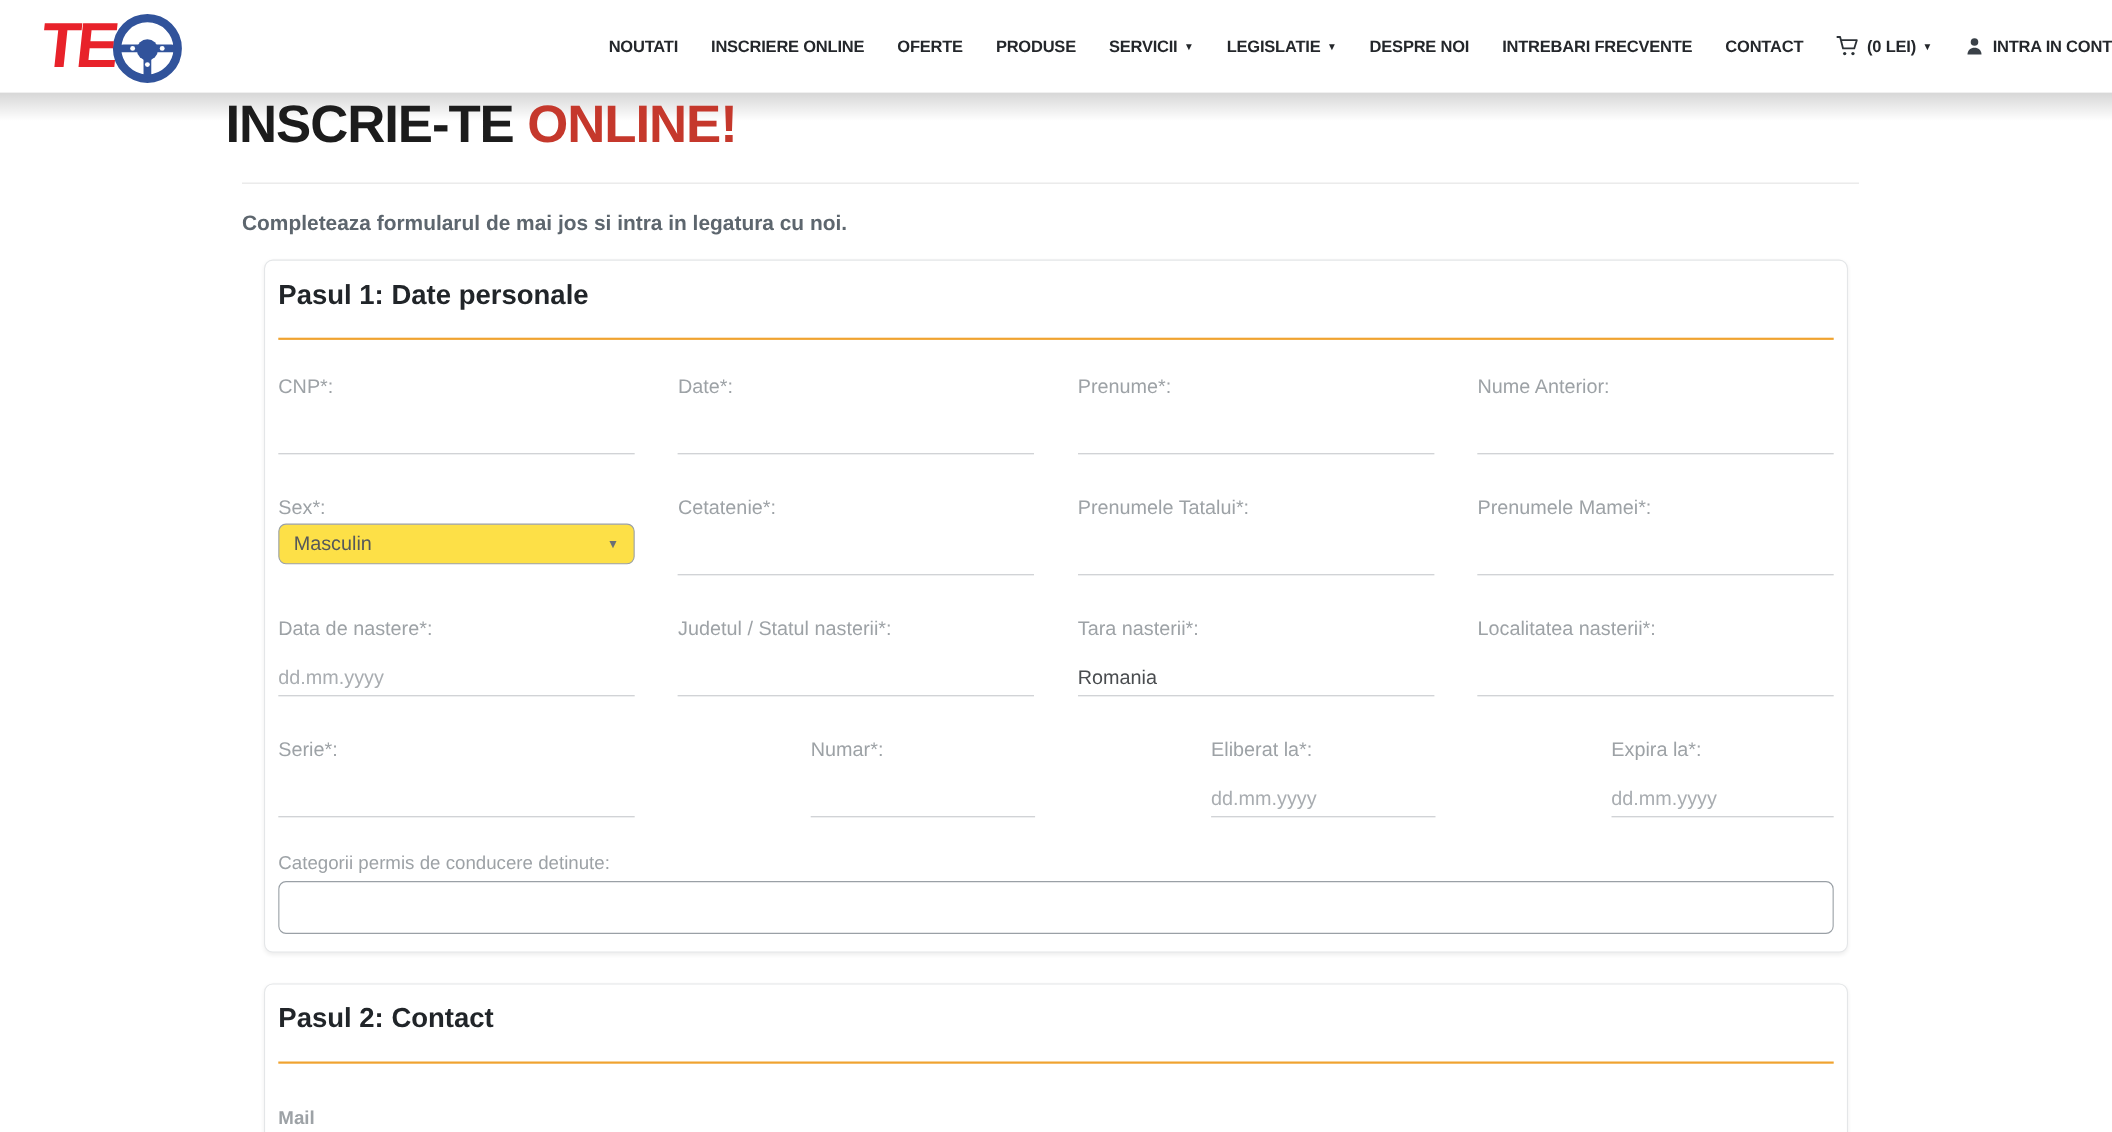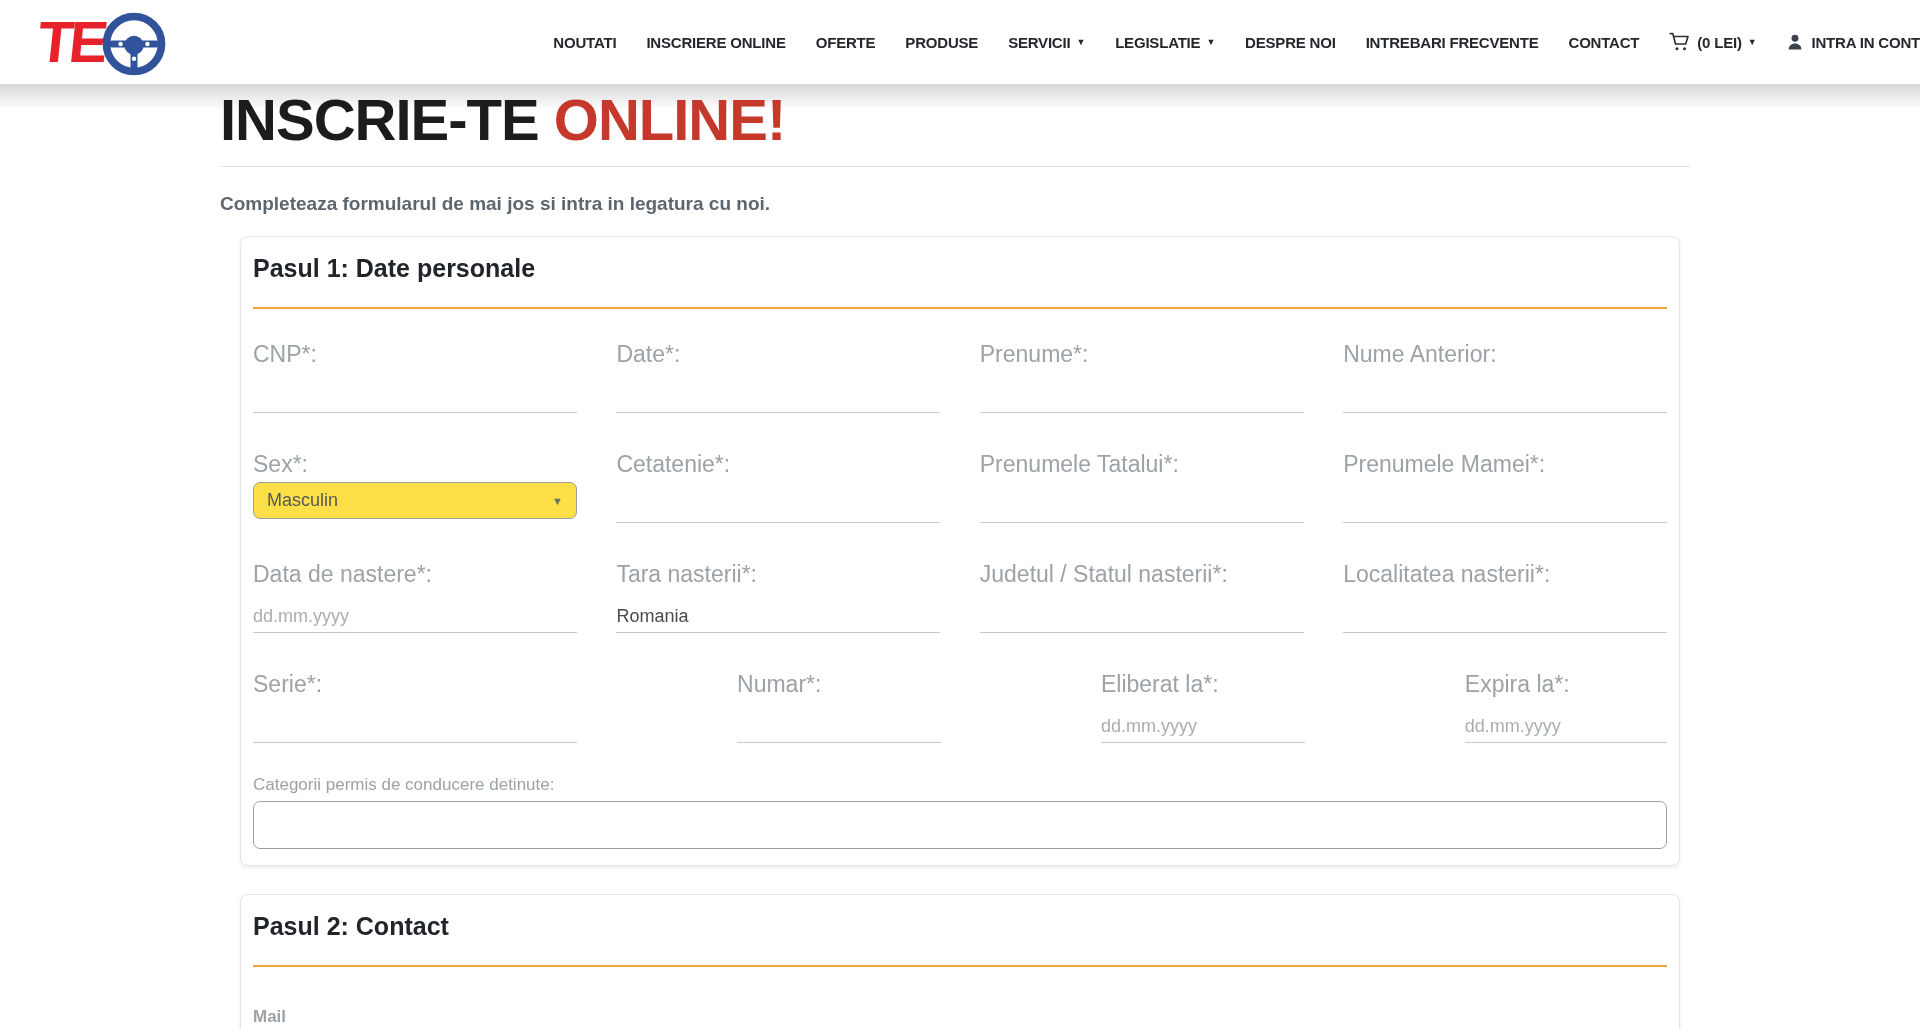--- a/index.html
+++ b/index.html
@@ -22,39 +22,39 @@
   .logo{display:flex;align-items:center;margin-left:38px;cursor:pointer;}
   .logo-te{font-size:58px;font-weight:bold;color:var(--logo-red);letter-spacing:-4px;
     transform:skewX(-6deg);line-height:1;}
   .logo svg{margin-left:-2px;margin-top:4px;}
   .nav-links{margin-left:auto;display:flex;align-items:center;gap:30px;}
   .nav-link{font-size:15px;font-weight:bold;color:var(--nav-dark);text-decoration:none;
     letter-spacing:-0.2px;white-space:nowrap;display:flex;align-items:center;cursor:pointer;}
   .caret{font-size:9px;margin-left:6px;color:var(--nav-dark);}
   .nav-icon{margin-right:7px;display:inline-flex;}
   
-  .page-title{position:absolute;left:220px;top:86px;font-size:58px;font-weight:bold;
+  .page-title{position:absolute;left:205px;top:86px;font-size:48px;font-weight:bold;
     letter-spacing:-1px;color:#1C1C1C;z-index:10;}
   .page-title .accent{color:var(--heading-accent);}
   .title-rule{position:absolute;left:220px;top:166px;width:1470px;height:0;
     border-top:1px solid #E3E3E3;}
   .intro{position:absolute;left:220px;top:193px;font-size:19px;font-weight:bold;color:#5D666E;}
   
   .card{position:absolute;left:240px;width:1440px;background:#fff;
     border:1px solid #E4E6E8;border-radius:8px;box-shadow:0 2px 4px rgba(0,0,0,0.07);
     padding:16px 12px;}
   .card1{top:236px;height:630px;}
   .card2{top:894px;height:320px;}
   .card-title{font-size:25px;font-weight:bold;color:#212529;line-height:30px;}
   .card-rule{height:2px;background:var(--accent);margin-top:24px;}
   .frow{display:flex;justify-content:space-between;margin-top:38px;}
   .frow.first{margin-top:32px;}
   .field{display:flex;flex-direction:column;justify-content:space-between;
     height:72px;width:22.9%;}
-  .field label{font-size:23px;color:var(--label-gray);}
+  .field label{font-size:18px;color:var(--label-gray);}
   .uline{border:none;outline:none;border-bottom:1px solid var(--line-gray);
     font-size:18px;height:32px;color:#494C4F;width:100%;background:transparent;
     font-family:"Liberation Sans",sans-serif;}
   .uline::placeholder{color:#A9ADB1;opacity:1;}
   .field.noflex{justify-content:flex-start;}
   .selectbox{margin-top:4px;width:100%;height:37px;border:1.5px solid #9AA0A6;
     border-radius:7px;display:flex;align-items:center;justify-content:space-between;
     padding:0 13px;font-size:18px;color:#55585B;cursor:pointer;background:#fde047;}
   .sel-arrow{font-size:11px;color:#6B7075;}
   .w-serie{width:22.9%;} .w-numar{width:14.4%;} .w-emis{width:22.7%;}
@@ -176,26 +176,26 @@
       <input class="uline" type="text" style="">
     </div>
   </div>
 
   <div class="frow">
     <div class="field">
       <label>Data de nastere*:</label>
       <input class="uline" type="text" placeholder="dd.mm.yyyy" style="">
     </div>
     <div class="field">
+      <label>Judetul / Statul nasterii*:</label>
+      <input class="uline" type="text" style="">
+    </div>
+    <div class="field">
       <label>Tara nasterii*:</label>
       <input class="uline" type="text" value="Romania" style="">
-    </div>
-    <div class="field">
-      <label>Judetul / Statul nasterii*:</label>
-      <input class="uline" type="text" style="">
     </div>
     <div class="field">
       <label>Localitatea nasterii*:</label>
       <input class="uline" type="text" style="">
     </div>
   </div>
 
   <div class="frow">
     <div class="field w-serie">
       <label>Serie*:</label>

